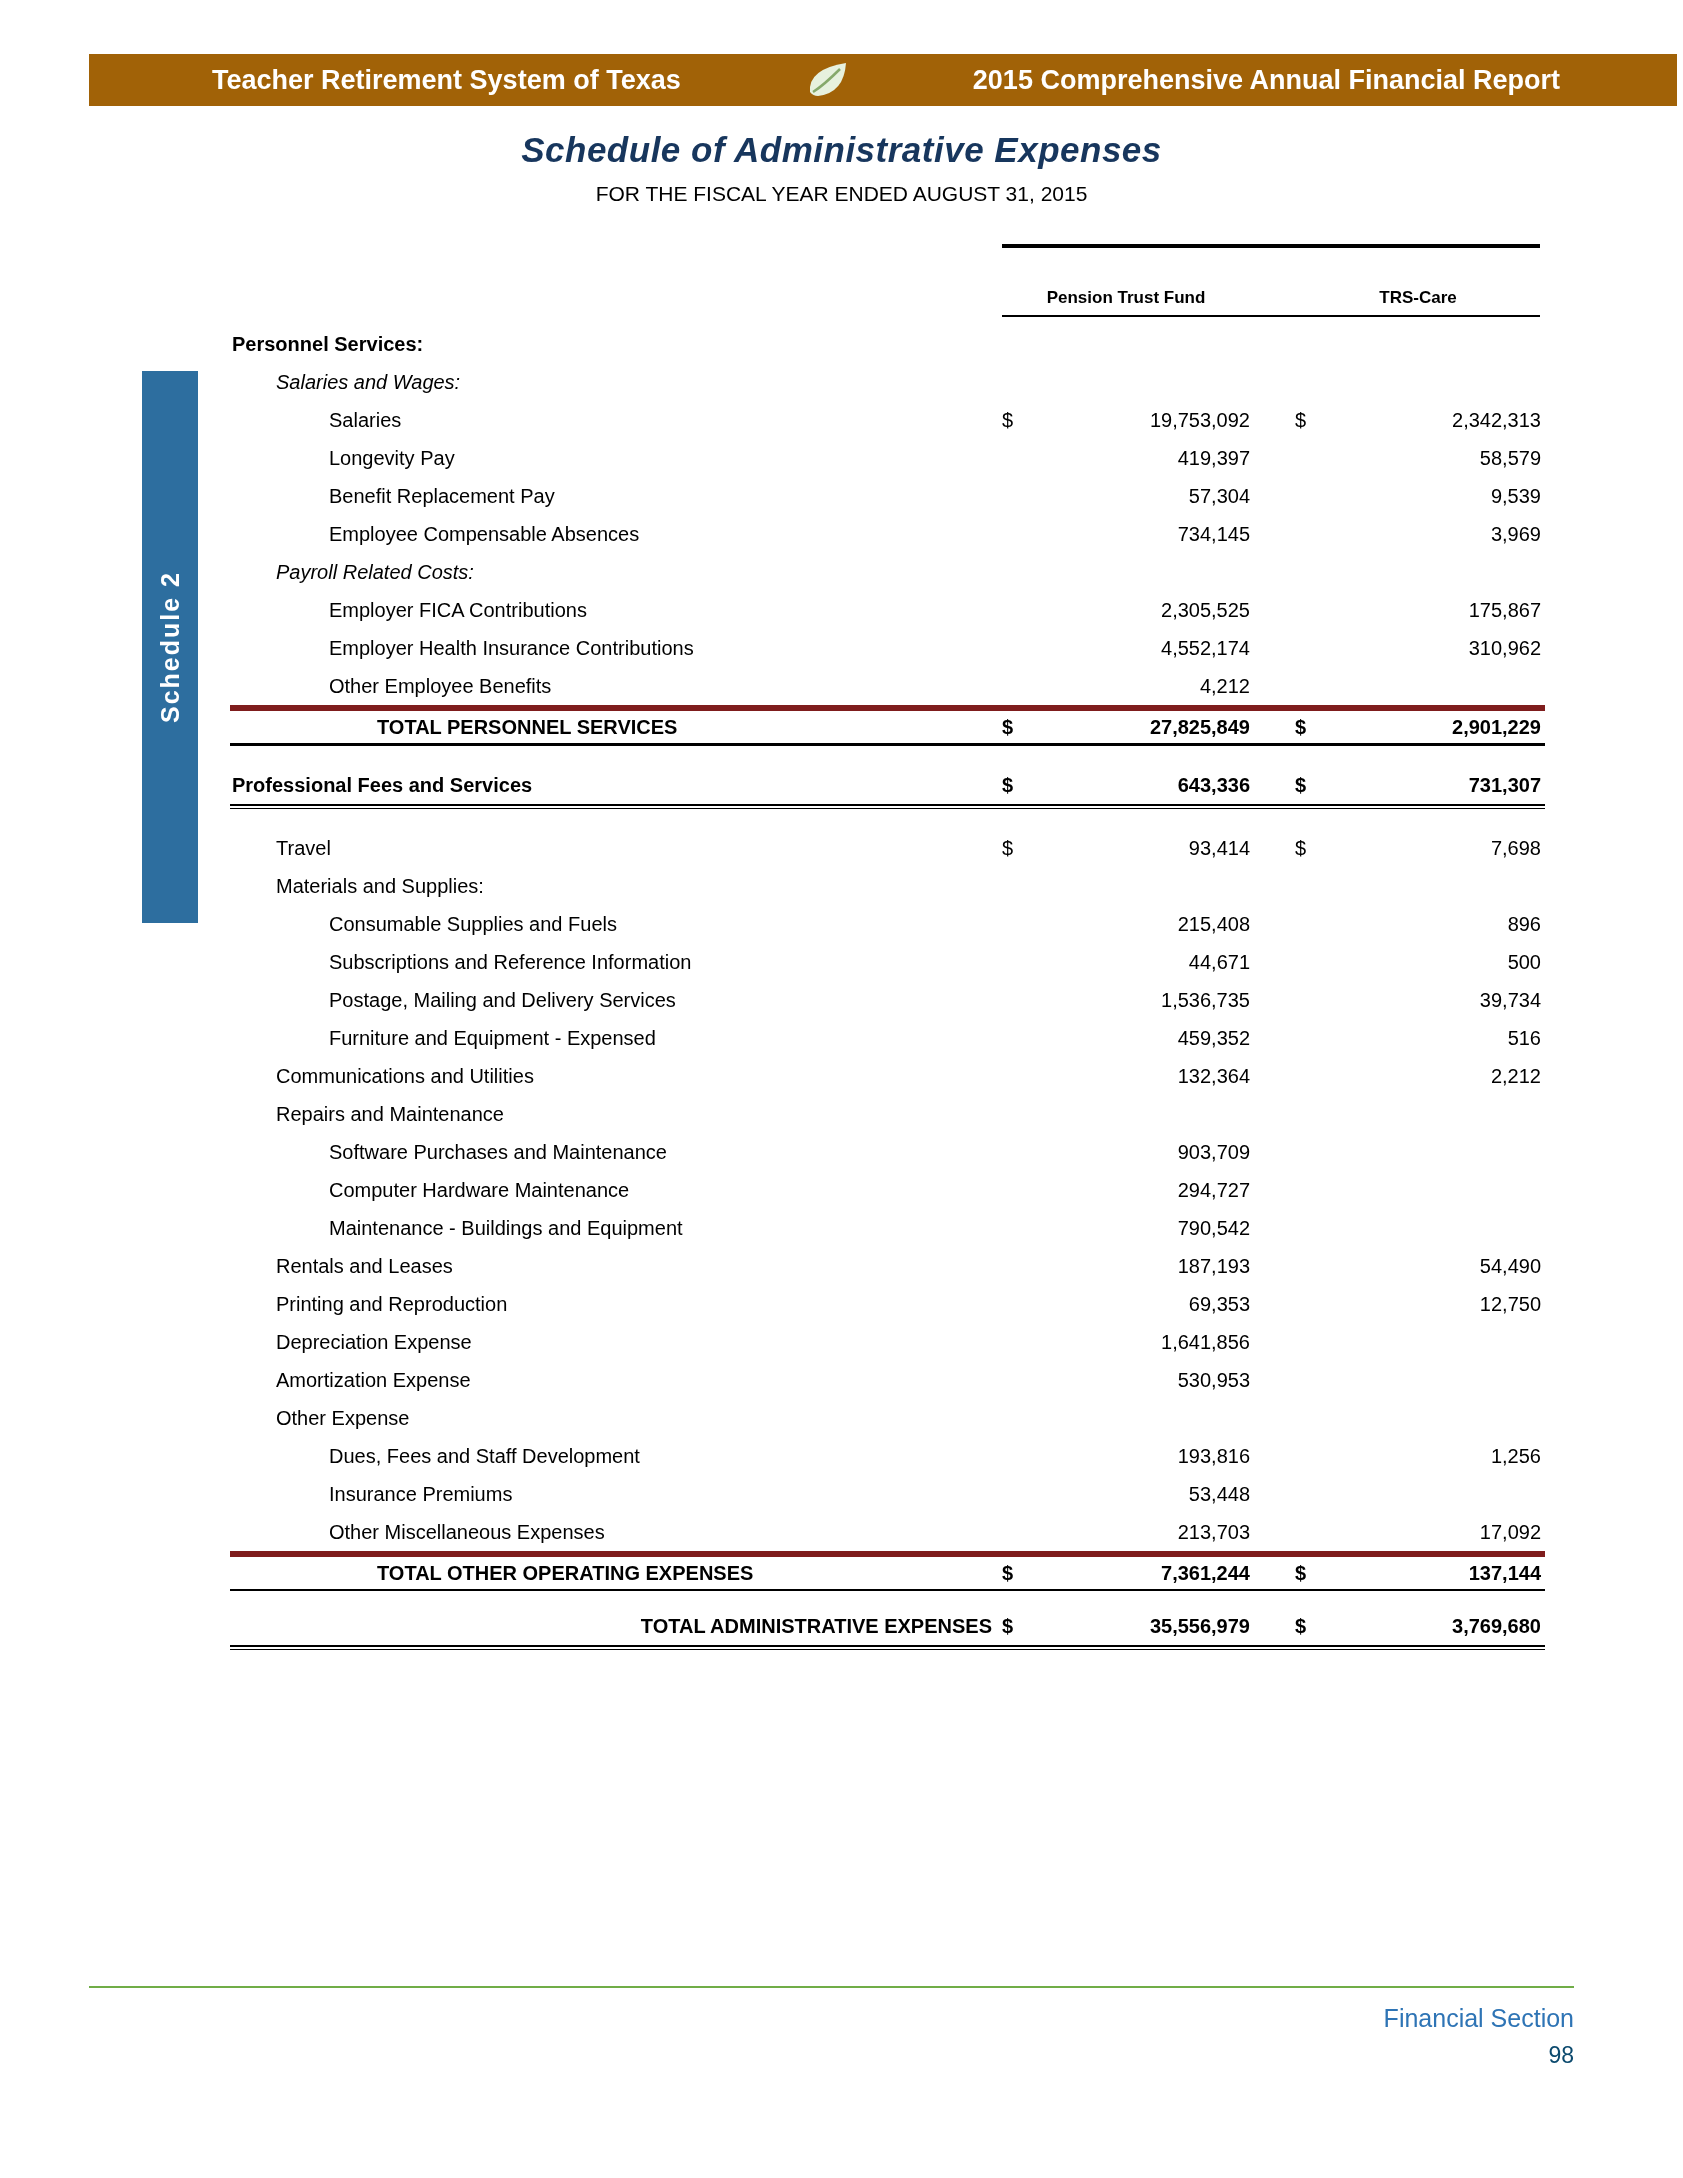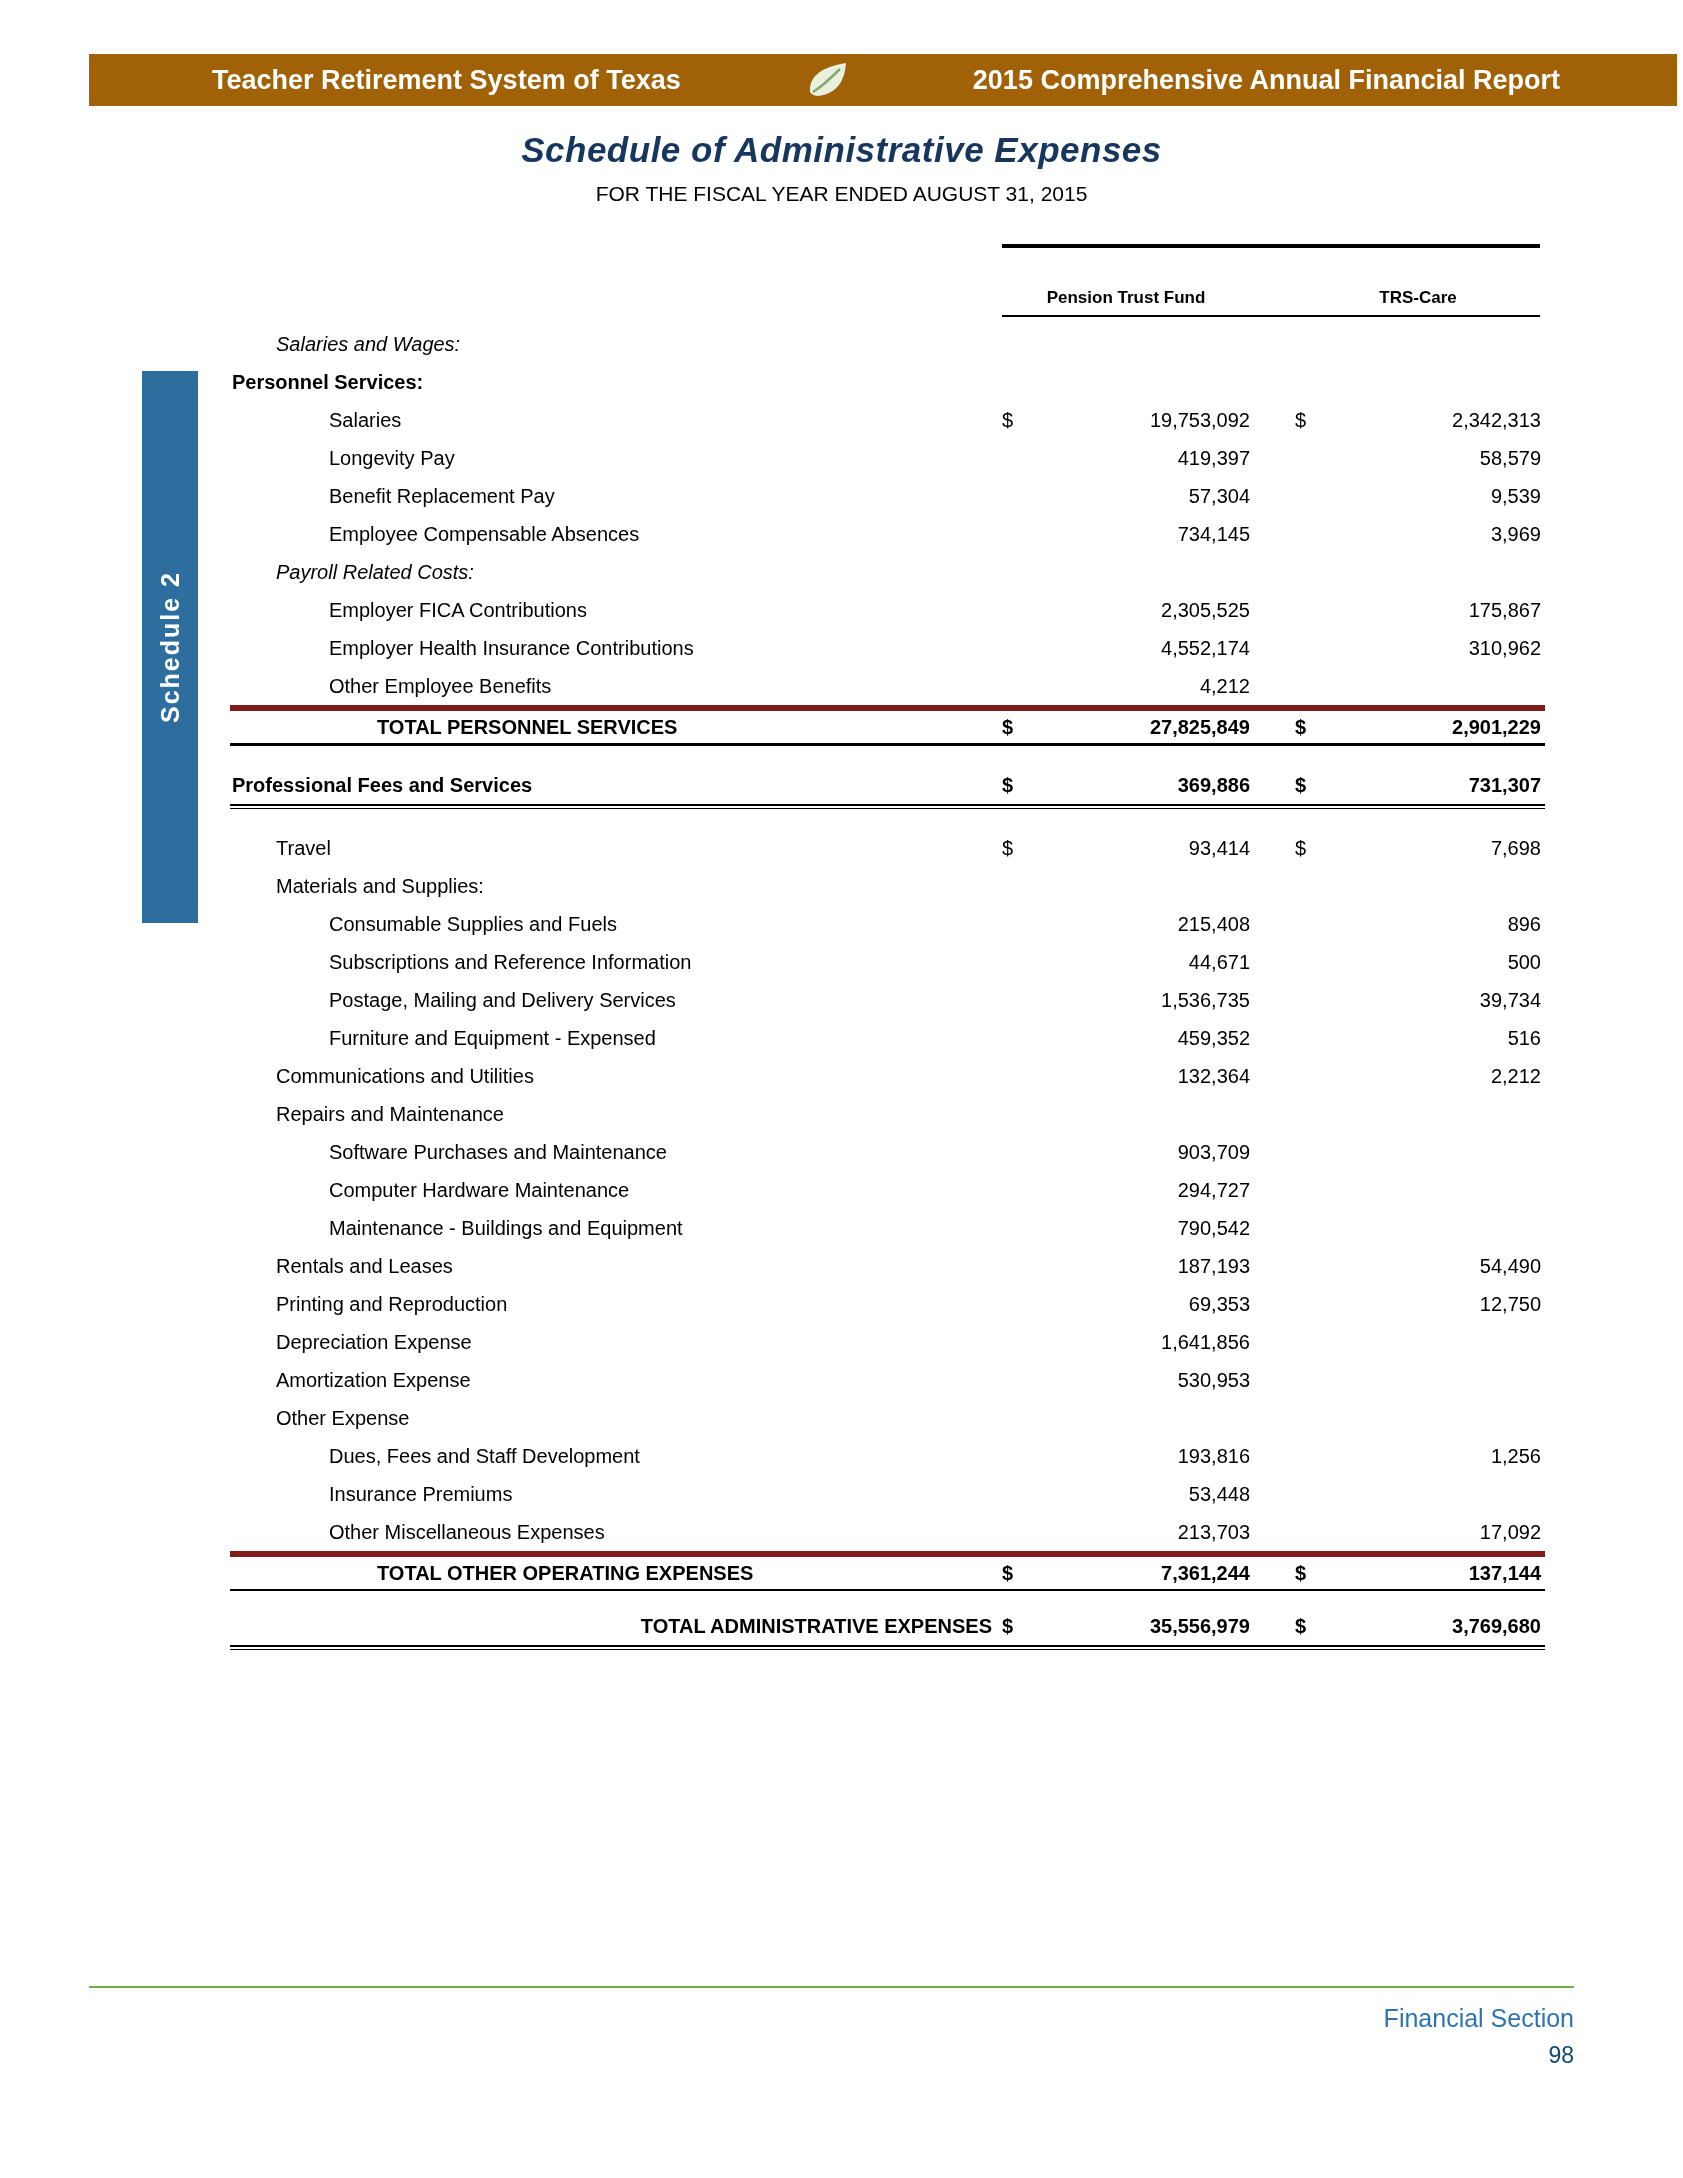--- a/index.html
+++ b/index.html
@@ -98,30 +98,30 @@
   <div class="xtable">
     <div class="head-block">
       <div class="top-rule"></div>
       <div class="col-heads">
         <div class="c1">Pension Trust Fund</div>
         <div class="c2">TRS-Care</div>
       </div>
       <div class="head-underline"></div>
     </div>
     <div class="tbody">
+        <div class="trow ind0 bold">
+          <span class="lbl">Personnel Services:</span>
+          <span class="d d1"></span>
+          <span class="v v1"></span>
+          <span class="gap"></span>
+          <span class="d d2"></span>
+          <span class="v v2"></span>
+        </div>
         <div class="trow ind1 italic">
           <span class="lbl">Salaries and Wages:</span>
-          <span class="d d1"></span>
-          <span class="v v1"></span>
-          <span class="gap"></span>
-          <span class="d d2"></span>
-          <span class="v v2"></span>
-        </div>
-        <div class="trow ind0 bold">
-          <span class="lbl">Personnel Services:</span>
           <span class="d d1"></span>
           <span class="v v1"></span>
           <span class="gap"></span>
           <span class="d d2"></span>
           <span class="v v2"></span>
         </div>
         <div class="trow ind2">
           <span class="lbl">Salaries</span>
           <span class="d d1">$</span>
           <span class="v v1">19,753,092</span>
@@ -191,21 +191,21 @@
           <span class="v v1">27,825,849</span>
           <span class="gap"></span>
           <span class="d d2">$</span>
           <span class="v v2">2,901,229</span>
         </div>
         <div class="rule thick"></div>
         <div style="height: 20px;"></div>
         <div class="trow ind0 bold">
           <span class="lbl">Professional Fees and Services</span>
           <span class="d d1">$</span>
-          <span class="v v1">369,886</span>
+          <span class="v v1">643,336</span>
           <span class="gap"></span>
           <span class="d d2">$</span>
           <span class="v v2">731,307</span>
         </div>
         <div class="rule double"></div>
         <div style="height: 20px;"></div>
         <div class="trow ind1">
           <span class="lbl">Travel</span>
           <span class="d d1">$</span>
           <span class="v v1">93,414</span>

